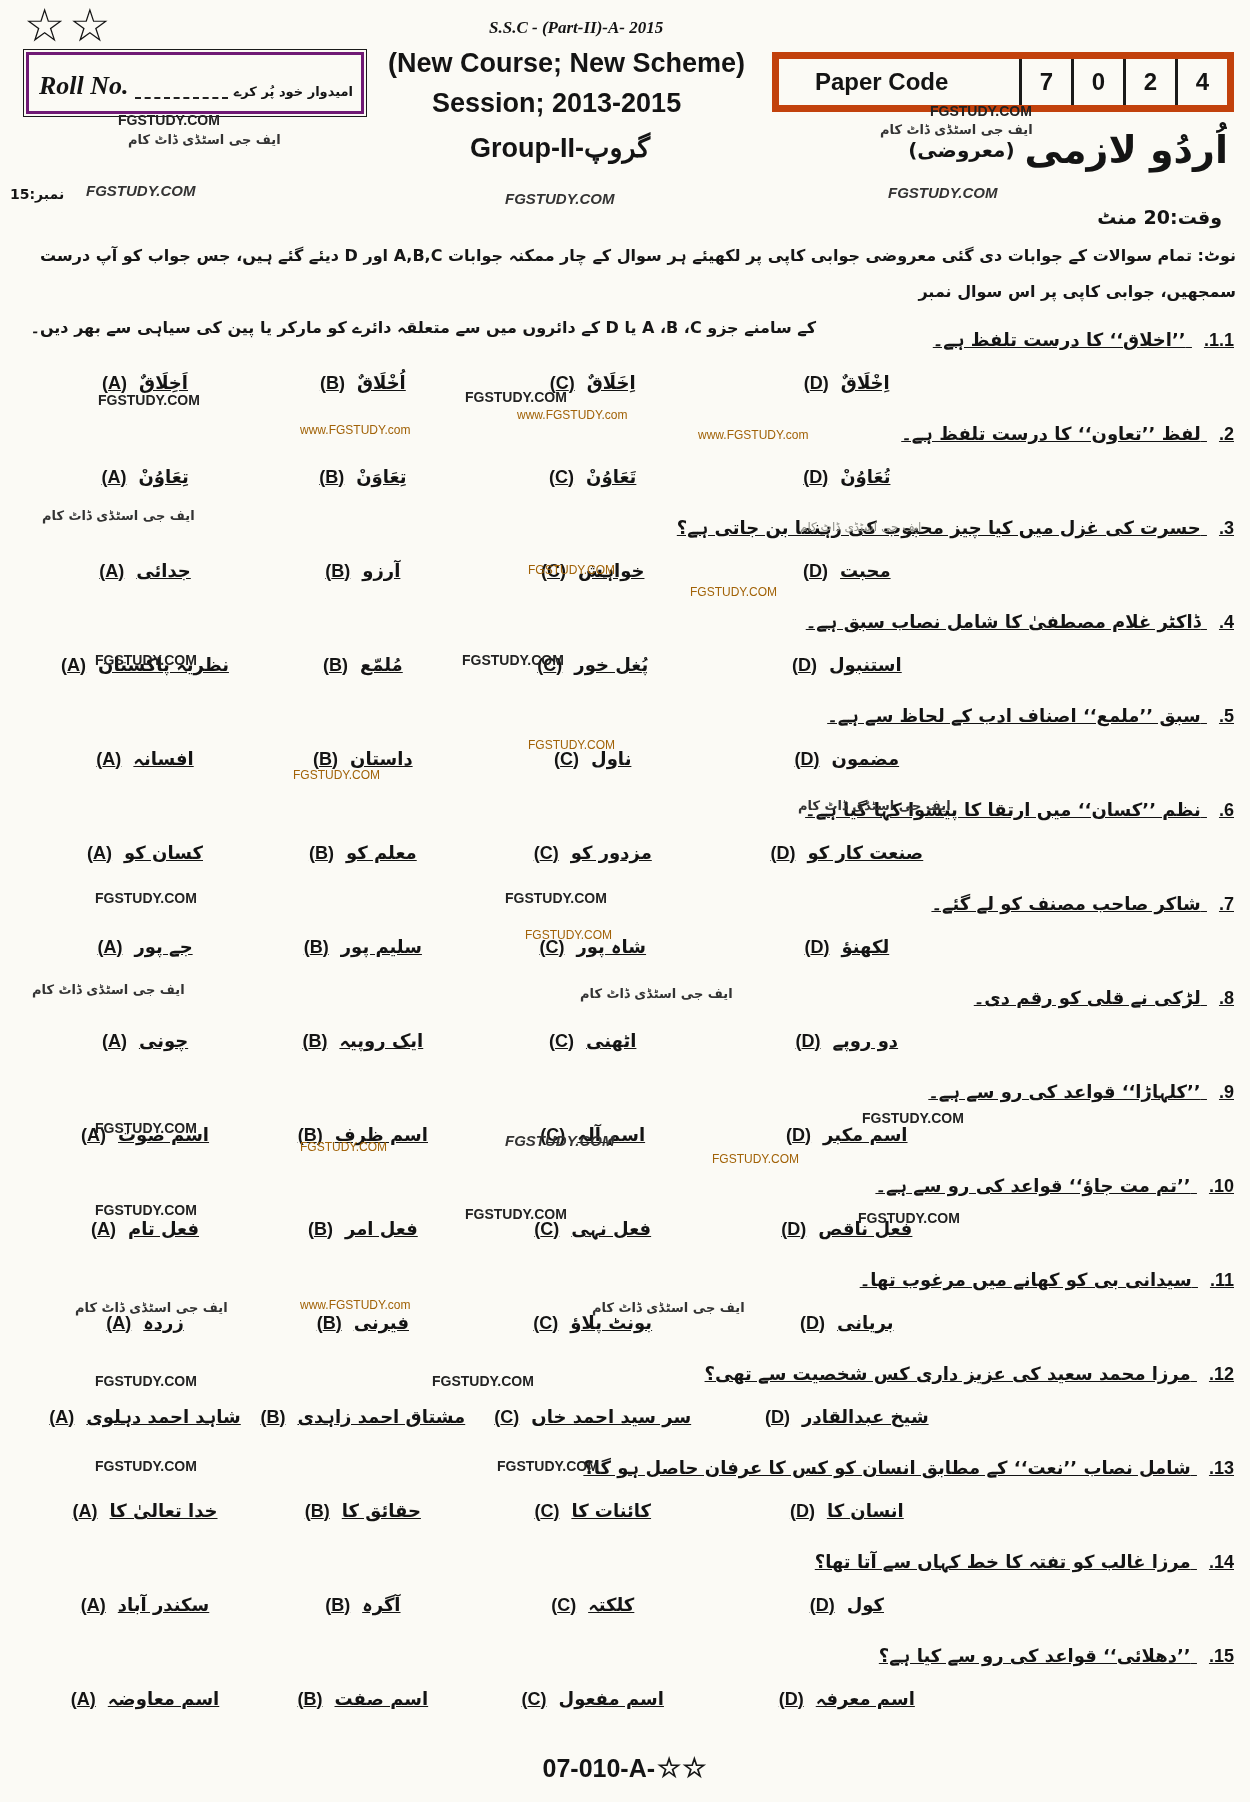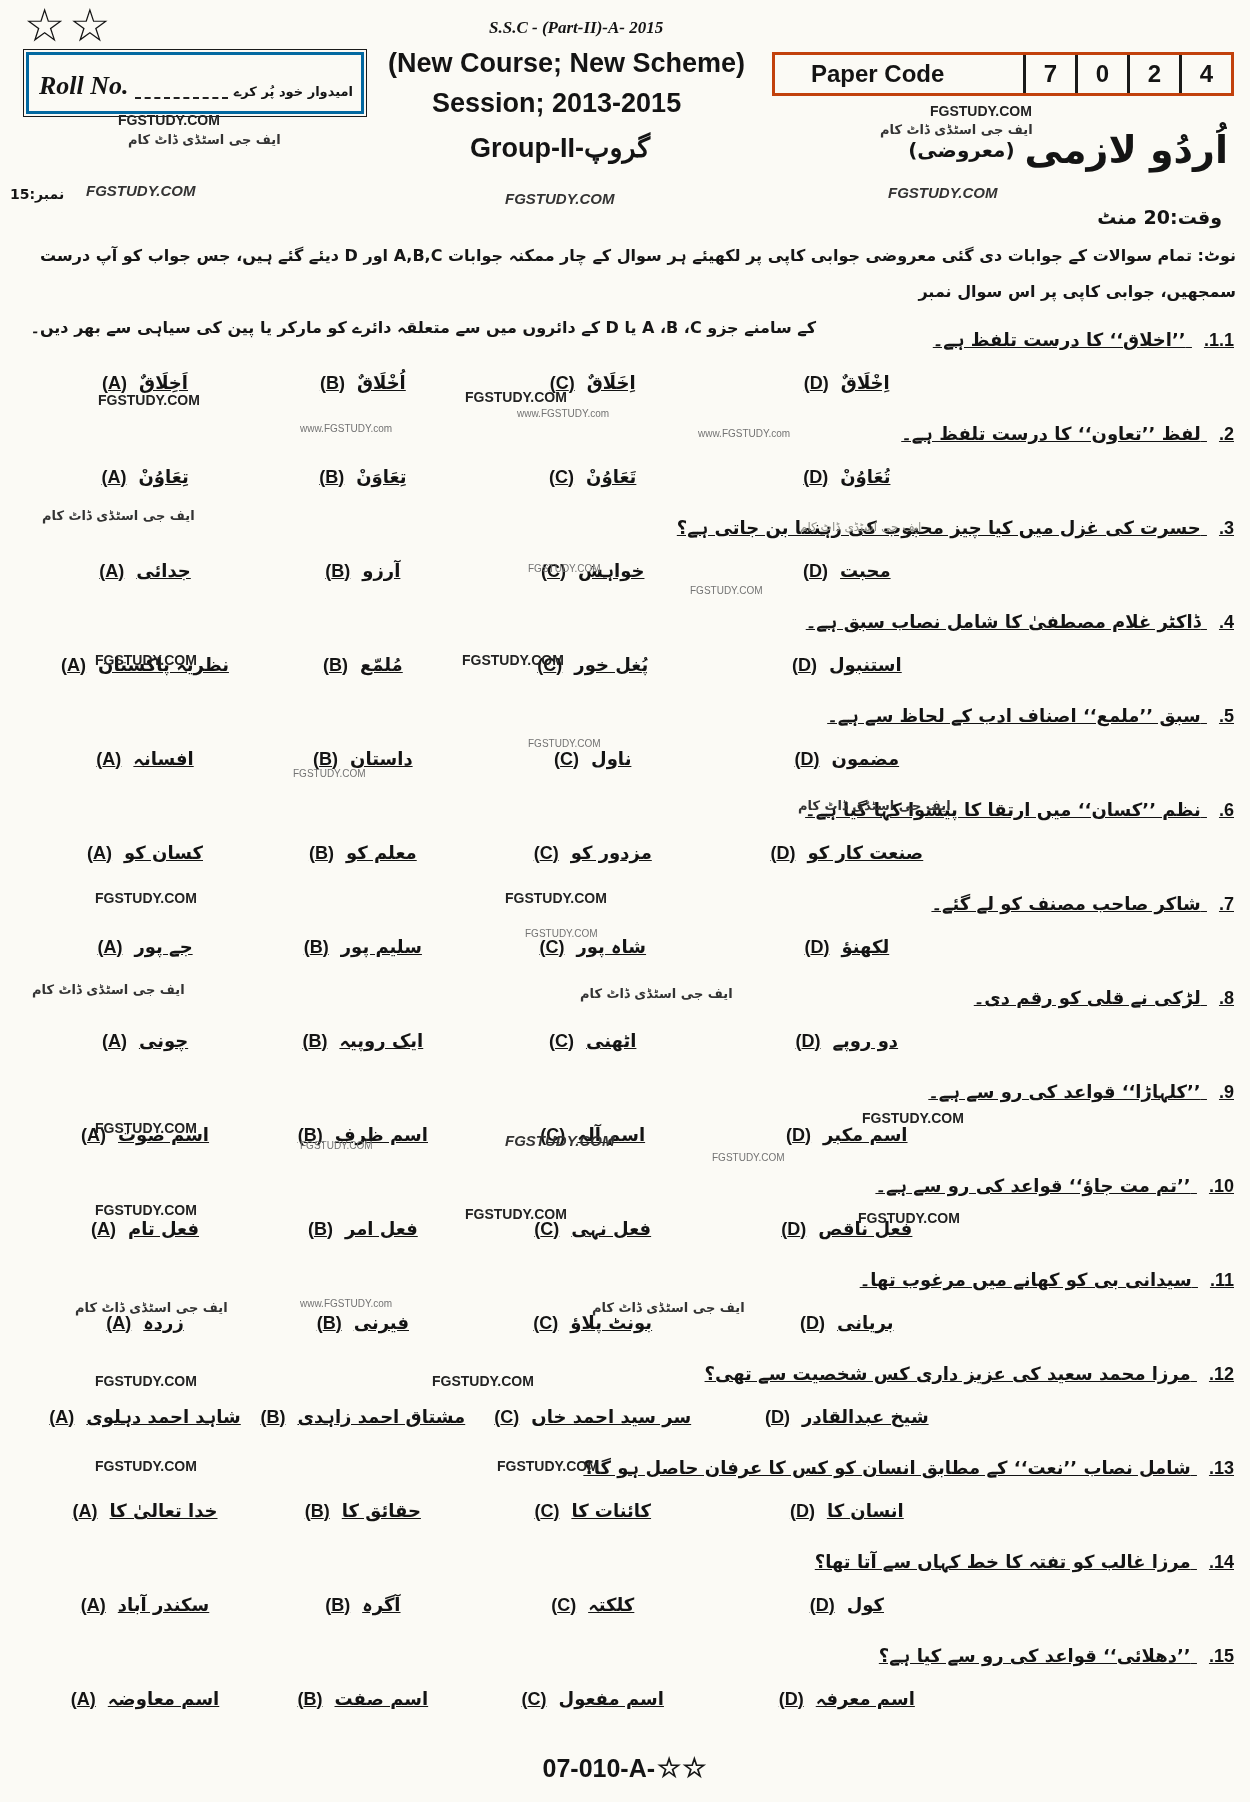--- a/index.html
+++ b/index.html
@@ -4,38 +4,38 @@
 <style>
   * { margin:0; padding:0; box-sizing:border-box; }
   body { background:#9a9a9a; display:flex; justify-content:center; font-family:"DejaVu Sans",sans-serif; }
   .page { position:relative; width:1250px; height:1802px; background:#fbfaf5; color:#141414; overflow:hidden; }
 
   .en   { font-family:"Liberation Sans",sans-serif; }
   .rtl  { direction:rtl; unicode-bidi:isolate; }
 
   
   .stars-top { position:absolute; top:2px; left:24px; font-size:46px; line-height:1; letter-spacing:4px; color:#111; }
-  .rollbox { position:absolute; top:52px; left:26px; width:338px; height:62px; border:3px solid #0369a1; outline:1px solid #1a1a1a; outline-offset:2px; display:flex; align-items:flex-end; gap:6px; padding:2px 8px 12px 10px; }
+  .rollbox { position:absolute; top:52px; left:26px; width:338px; height:62px; border:3px solid #701a75; outline:1px solid #1a1a1a; outline-offset:2px; display:flex; align-items:flex-end; gap:6px; padding:2px 8px 12px 10px; }
   .roll-label { font-family:"Liberation Serif",serif; font-style:italic; font-weight:bold; font-size:26px; line-height:1; }
   .roll-line { flex:1 1 auto; border-bottom:2px dashed #222; height:20px; }
   .roll-urdu { font-size:13px; font-weight:bold; white-space:nowrap; }
 
   .wm { position:absolute; white-space:nowrap; }
   .wm-bold  { font-family:"Liberation Sans",sans-serif; font-weight:bold; font-size:14px; color:#222; }
   .wm-it    { font-family:"Liberation Sans",sans-serif; font-weight:bold; font-style:italic; font-size:15px; color:#333; }
-  .wm-faint { font-family:"Liberation Sans",sans-serif; font-size:10px; color:#737373; }
+  .wm-faint { font-family:"Liberation Sans",sans-serif; font-size:12px; color:#a16207; }
   .wm-ur    { font-size:13px; font-weight:bold; color:#333; direction:rtl; }
   .wm-ur-faint { font-size:12px; color:#8f8f88; direction:rtl; }
 
   .hdr-ssc     { position:absolute; top:18px; left:455px; font-family:"Liberation Serif",serif; font-style:italic; font-weight:bold; font-size:17px;margin-left:34px; }
   .hdr-course  { position:absolute; top:48px; left:388px; font-family:"Liberation Sans",sans-serif; font-weight:bold; font-size:27px; }
   .hdr-session { position:absolute; top:88px; left:432px; font-family:"Liberation Sans",sans-serif; font-weight:bold; font-size:27px; }
   .hdr-group   { position:absolute; top:132px; left:470px; font-weight:bold; font-size:27px; direction:rtl; font-family:"Liberation Sans",sans-serif; }
 
-  .pcode { position:absolute; top:52px; left:772px; width:462px; border:3px solid #c2410c; display:flex; height:44px; background:#fbfaf5; }
+  .pcode { position:absolute; top:52px; left:772px; width:462px; border:7px solid #c2410c; display:flex; height:60px; background:#fbfaf5; }
   .pcode .lbl { flex:1 1 auto; display:flex; align-items:center; padding-left:36px; font-family:"Liberation Sans",sans-serif; font-weight:bold; font-size:24px; }
   .pcode .digit { width:52px; border-left:3px solid #1a1a1a; display:flex; align-items:center; justify-content:center; font-family:"Liberation Sans",sans-serif; font-weight:bold; font-size:24px; }
 
   .subject { position:absolute; top:128px; right:22px; direction:rtl; display:flex; align-items:center; gap:10px; }
   .subject .t1 { font-size:38px; font-weight:bold; }
   .subject .t2 { font-size:20px; font-weight:bold;text-align:right; }
   .time-label  { position:absolute; top:206px; right:28px; direction:rtl; font-size:19px; font-weight:bold; }
   .marks-label { position:absolute; top:186px; left:10px; direction:rtl; font-size:14px; font-weight:bold; }
 
   

